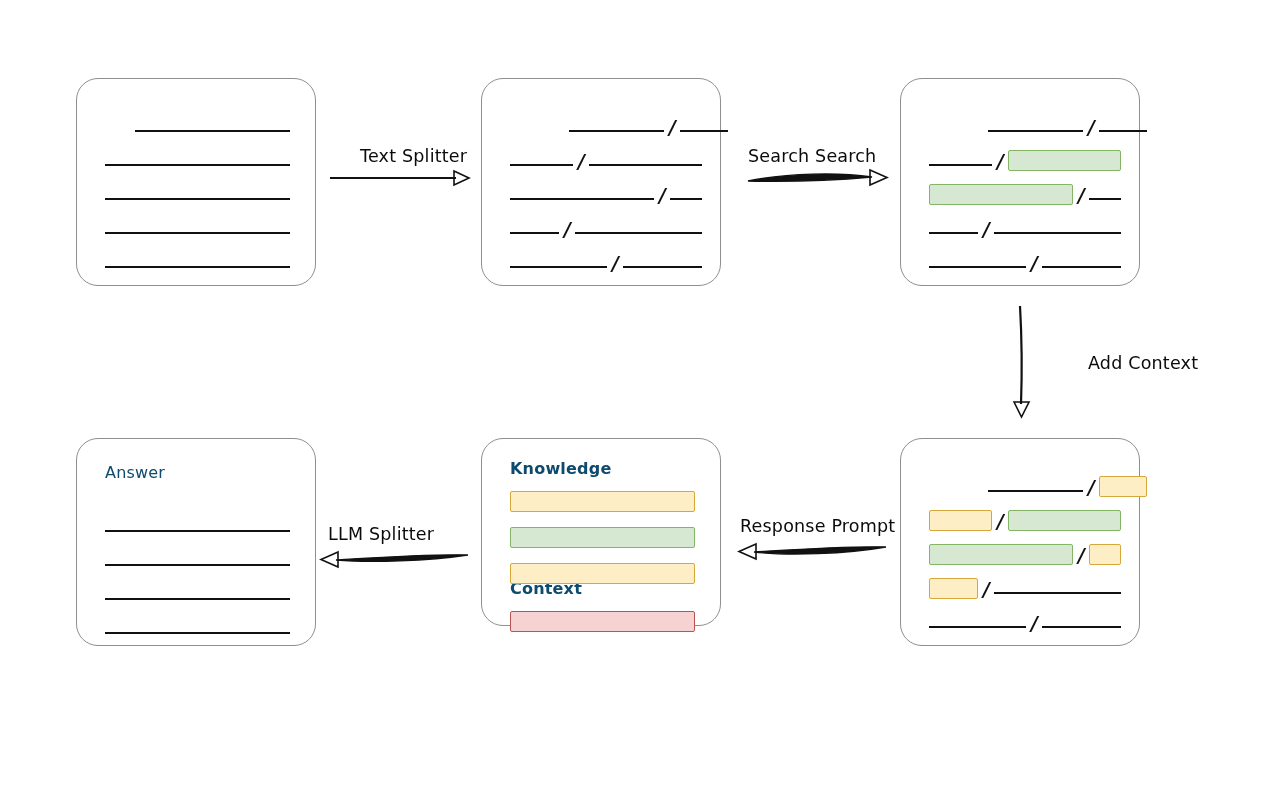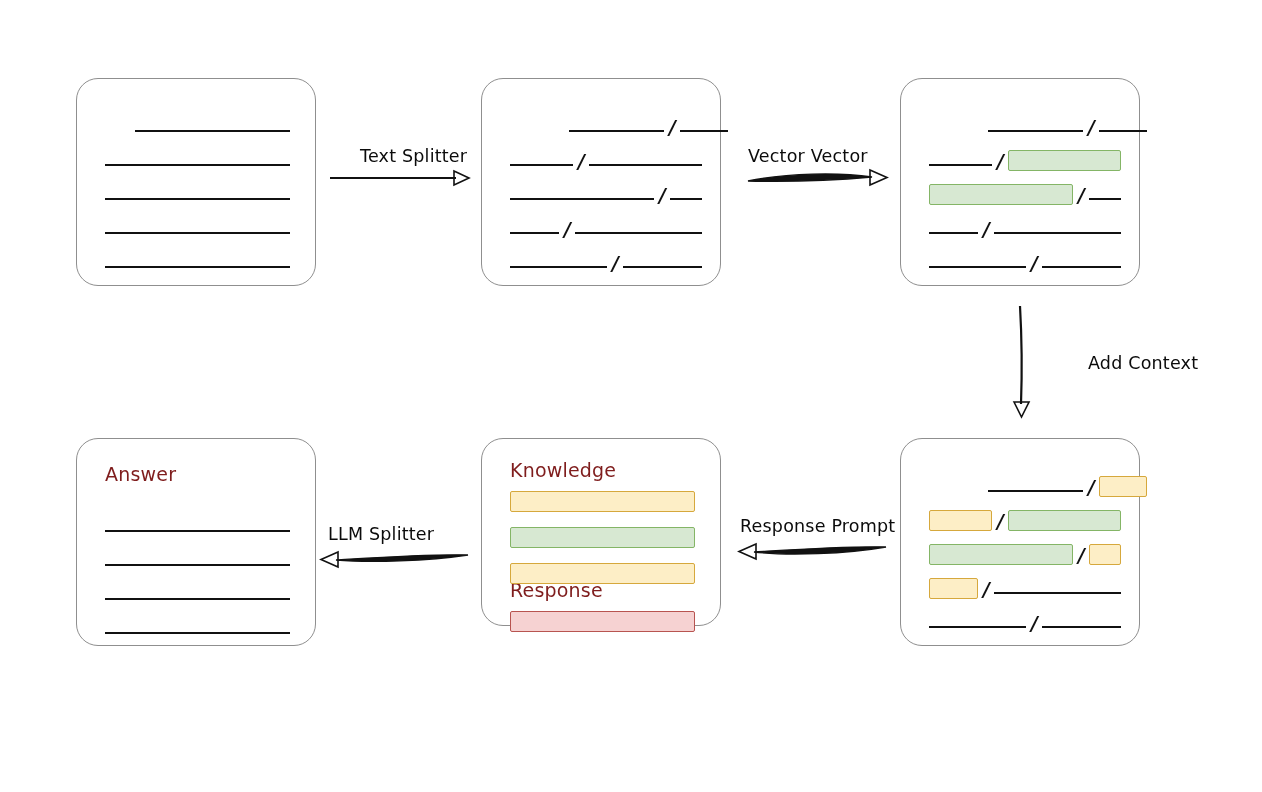--- a/index.html
+++ b/index.html
@@ -64,22 +64,22 @@
     transform: translateY(4px);
   }
   .chip-green { background: #d7e8d2; border: 1.6px solid #84b566; }
   .chip-yellow { background: #fdeec6; border: 1.6px solid #d6a83c; }
   .chip-red { background: #f6d2d2; border: 1.6px solid #b85450; }
 
   
   .box-heading {
     position: absolute;
     font-family: "DejaVu Sans", sans-serif;
-    font-size: 19px;
-    color: #7f1d1d;
+    font-size: 16px;
+    color: #0c4a6e;
     letter-spacing: 0.2px;
     white-space: nowrap;
   }
   .bar-row {
     position: absolute;
   }
   
   .edge-label {
     position: absolute;
     font-family: "DejaVu Sans", sans-serif;
@@ -209,24 +209,24 @@
           <span class="seg-line" style="width: 127px;"></span>
         </div>
         <div class="doc-row" style="left: 28px; top: 172px;">
           <span class="seg-line" style="width: 97px;"></span>
           <span class="seg-slash">/</span>
           <span class="seg-line" style="width: 79px;"></span>
         </div>
       </div>
   </div>
 
-  <div class="node-box" style="left:481px; top:438px; width:240px; height:188px;">
+  <div class="node-box" style="left:481px; top:438px; width:240px; height:188px;font-weight:bold;">
     <div class="doc-rows">
         <div class="box-heading" style="left: 28px; top: 20px;">Knowledge</div>
-        <div class="box-heading" style="left: 28px; top: 140px;">Response</div>
+        <div class="box-heading" style="left: 28px; top: 140px;">Context</div>
         <div class="bar-row seg-chip chip-yellow" style="left: 28px; top: 52px; width: 185px; transform: none;"></div>
         <div class="bar-row seg-chip chip-green" style="left: 28px; top: 88px; width: 185px; transform: none;"></div>
         <div class="bar-row seg-chip chip-yellow" style="left: 28px; top: 124px; width: 185px; transform: none;"></div>
         <div class="bar-row seg-chip chip-red" style="left: 28px; top: 172px; width: 185px; transform: none;"></div>
       </div>
   </div>
 
   <div class="node-box" style="left:76px; top:438px; width:240px; height:208px;">
     <div class="box-heading" style="left:28px; top:24px;">Answer</div>
     <div class="doc-rows">
@@ -244,21 +244,21 @@
         </div>
       </div>
   </div>
 
   <div class="edge-label" style="left:360px; top:146px;">Text Splitter</div>
   <svg class="edge-svg" style="left:330px; top:168px;" width="140" height="22" viewBox="0 0 140 22">
     <path d="M0,10 L126,10" stroke="#111111" stroke-width="2" fill="none"></path>
     <path d="M124,3 L139,10 L124,17 Z" stroke="#111111" stroke-width="1.6" fill="none"></path>
   </svg>
 
-  <div class="edge-label" style="left:748px; top:146px;">Vector Vector</div>
+  <div class="edge-label" style="left:748px; top:146px;">Search Search</div>
   <svg class="edge-svg" style="left:748px; top:168px;" width="140" height="22" viewBox="0 0 140 22">
     <path d="M0,13 C40,5 90,4 124,9 C90,12 40,14 0,13 Z" stroke="#111111" stroke-width="1.4" fill="#111111"></path>
     <path d="M122,2 L139,9.5 L122,17 Z" stroke="#111111" stroke-width="1.6" fill="none"></path>
   </svg>
 
   <div class="edge-label" style="left:1088px; top:353px;">Add Context</div>
   <svg class="edge-svg" style="left:1012px; top:306px;" width="26" height="112" viewBox="0 0 26 112">
     <path d="M8,0 C10,35 10,70 9,98" stroke="#111111" stroke-width="2.2" fill="none"></path>
     <path d="M2,96 L9.5,111 L17,96 Z" stroke="#111111" stroke-width="1.6" fill="none"></path>
   </svg>

